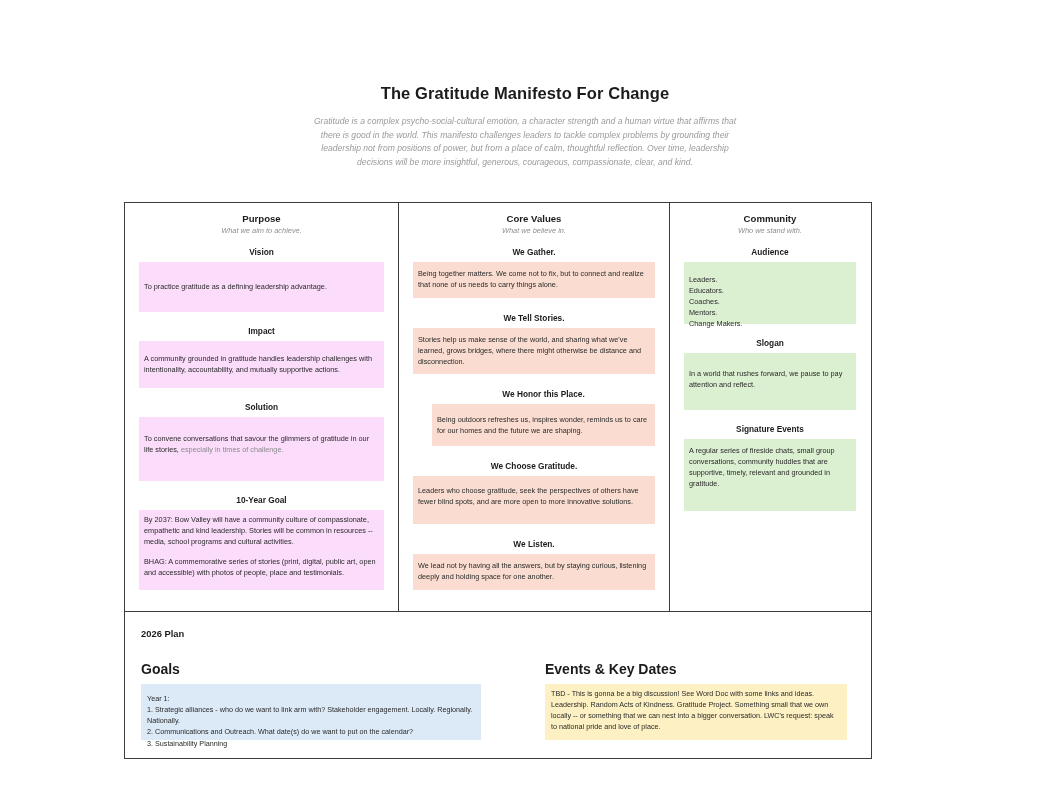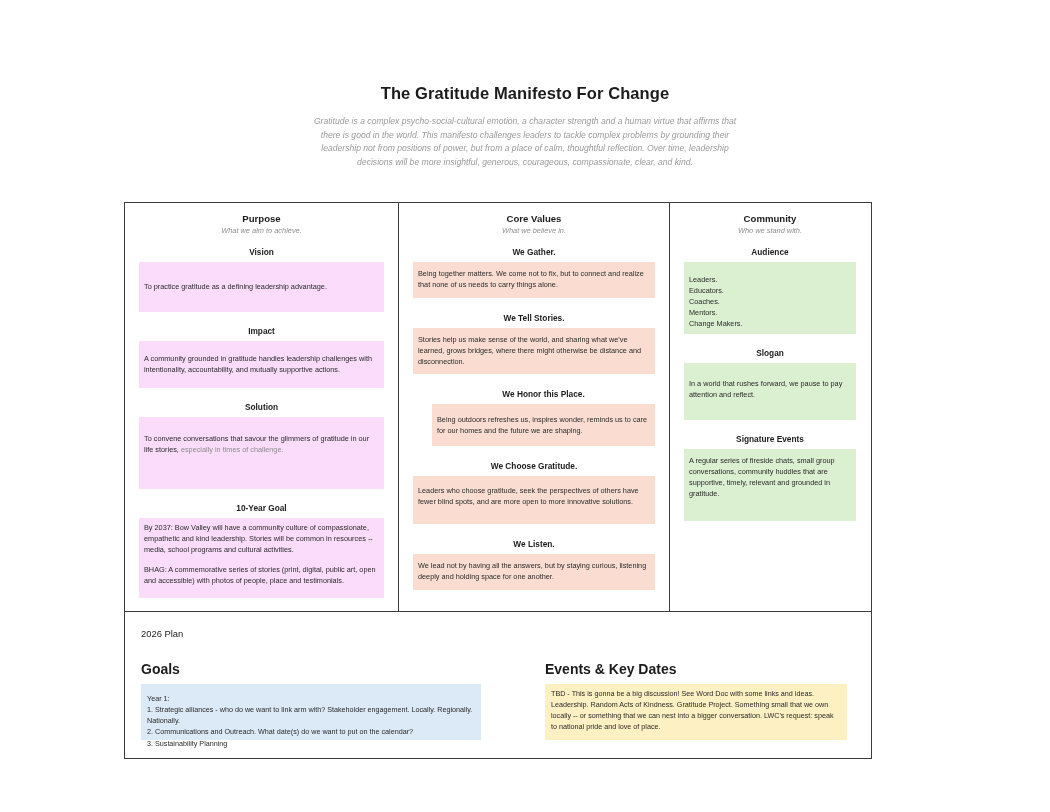--- a/index.html
+++ b/index.html
@@ -116,21 +116,21 @@
   
   .bottom-region {
     border-top: 1.4px solid #3c3c3c;
     height: 147px;
     box-sizing: border-box;
     padding: 16px 16px 0 16px;
     position: relative;
   }
   .plan-title {
     font-size: 9.4px;
-    font-weight: normal;
+    font-weight: bold;
     margin: 0 0 22px 0;
     color: #1b1b1b;
   }
   .plan-cols { display: flex; gap: 64px; }
   .plan-col-goals  { width: 340px; }
   .plan-col-events { width: 302px; }
   .plan-label {
     font-size: 14px;
     font-weight: bold;
     margin: 0 0 7px 0;
@@ -171,21 +171,21 @@
 
         <div class="block" style="margin-top:14px;">
           <div class="block-label">Impact</div>
           <div class="block-body fill-pink" style="height:47px;padding-top:12px;">
             <span>A community grounded in gratitude handles leadership challenges with intentionality, accountability, and mutually supportive actions.</span>
           </div>
         </div>
 
         <div class="block" style="margin-top:14px;">
           <div class="block-label">Solution</div>
-          <div class="block-body fill-pink" style="height:72px;padding-top:16px;">
+          <div class="block-body fill-pink" style="height:64px;padding-top:16px;">
             <span>To convene conversations that savour the glimmers of gratitude in our life stories,</span><span class="muted-tail"> especially in times of challenge.</span>
           </div>
         </div>
 
         <div class="block" style="margin-top:14px;">
           <div class="block-label">10-Year Goal</div>
           <div class="block-body fill-pink" style="height:80px;padding-top:4px;">
             <p>By 2037: Bow Valley will have a community culture of compassionate, empathetic and kind leadership. Stories will be common in resources -- media, school programs and cultural activities.</p>
             <p>BHAG: A commemorative series of stories (print, digital, public art, open and accessible) with photos of people, place and testimonials.</p>
           </div>
@@ -231,21 +231,21 @@
           </div>
         </div>
       </div>
 
       <div class="col col-community">
         <div class="col-title">Community</div>
         <div class="col-sub">Who we stand with.</div>
 
         <div class="block">
           <div class="block-label">Audience</div>
-          <div class="block-body fill-green" style="height:72px;padding-top:12px;">
+          <div class="block-body fill-green" style="height:62px;padding-top:12px;">
             <div>Leaders.</div>
             <div>Educators.</div>
             <div>Coaches.</div>
             <div>Mentors.</div>
             <div>Change Makers.</div>
           </div>
         </div>
 
         <div class="block" style="margin-top:14px;">
           <div class="block-label">Slogan</div>

